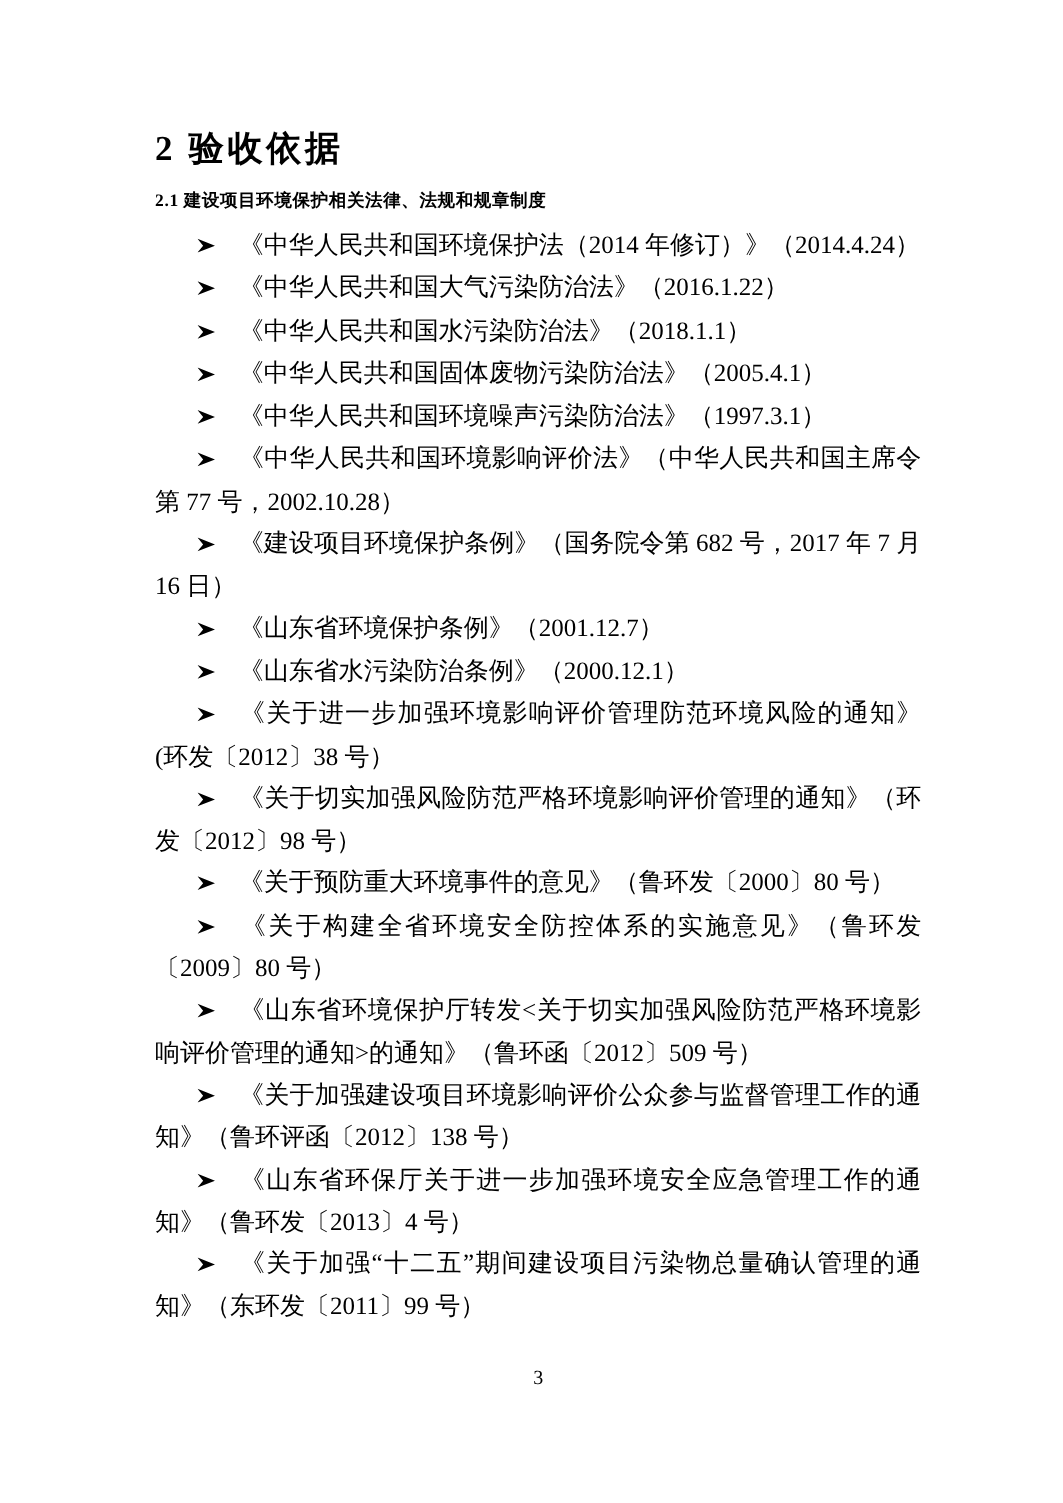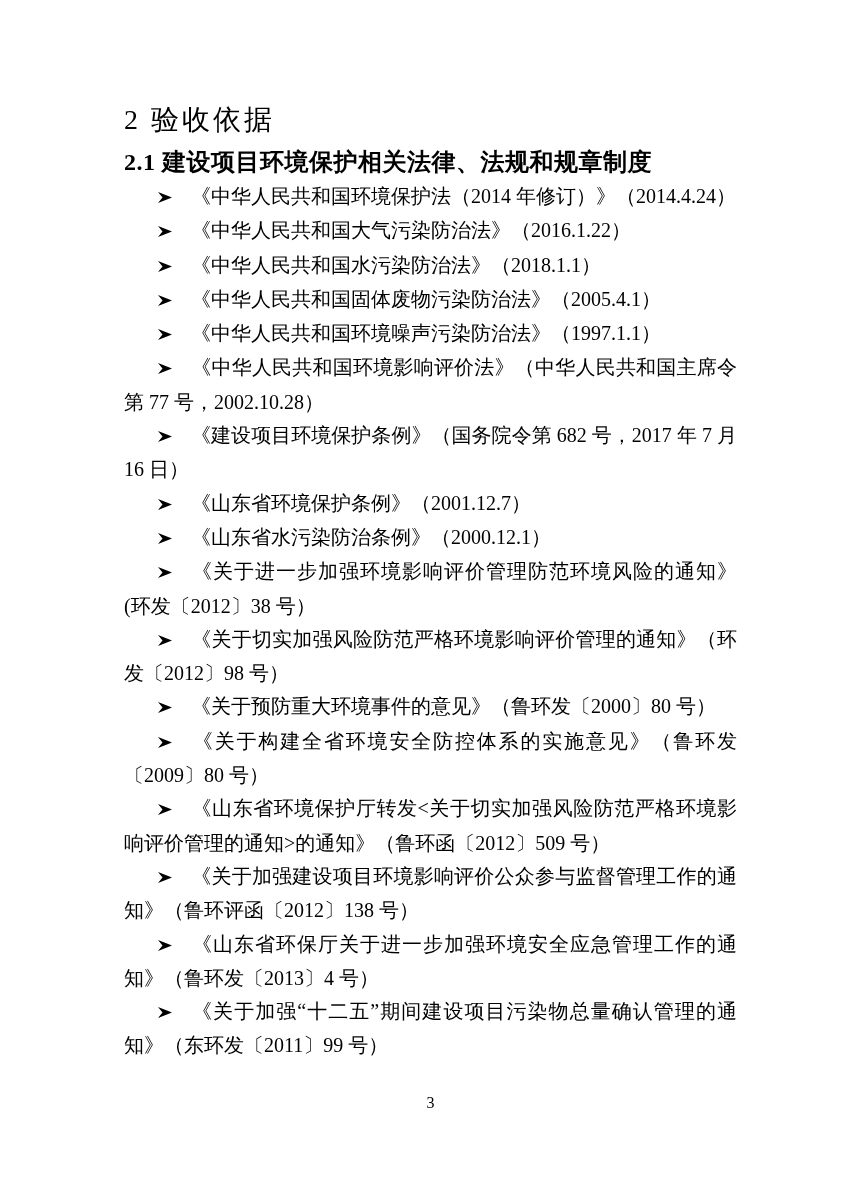--- a/index.html
+++ b/index.html
@@ -10,27 +10,27 @@
     color: #000000;
     font-family: "Liberation Serif", "DejaVu Serif", serif;
   }
   .page {
     width: 850px; height: 1202px;
     padding: 103px 113px 0 124px;
     position: relative;
   }
   .h1 {
     font-size: 28px;
-    font-weight: normal;
+    font-weight: bold;
     letter-spacing: 3px;
     line-height: 33px;
     margin: 0;
   }
   .h2 {
-    font-size: 24px;
+    font-size: 14px;
     font-weight: bold;
     letter-spacing: 0.5px;
     line-height: 28px;
     margin: 12px 0 0 0;
   }
   .reg-list {
     margin-top: 4px;
   }
   .reg-list p {
     margin: 0;
@@ -74,21 +74,21 @@
             <polygon points="0,1 14,6.5 0,12 4.5,6.5" fill="#000"></polygon>
           </svg></span><span>《中华人民共和国大气污染防治法》（2016.1.22）</span></p>
     <p><span class="bullet"><svg width="15" height="13" viewBox="0 0 15 13">
             <polygon points="0,1 14,6.5 0,12 4.5,6.5" fill="#000"></polygon>
           </svg></span><span>《中华人民共和国水污染防治法》（2018.1.1）</span></p>
     <p><span class="bullet"><svg width="15" height="13" viewBox="0 0 15 13">
             <polygon points="0,1 14,6.5 0,12 4.5,6.5" fill="#000"></polygon>
           </svg></span><span>《中华人民共和国固体废物污染防治法》（2005.4.1）</span></p>
     <p><span class="bullet"><svg width="15" height="13" viewBox="0 0 15 13">
             <polygon points="0,1 14,6.5 0,12 4.5,6.5" fill="#000"></polygon>
-          </svg></span><span>《中华人民共和国环境噪声污染防治法》（1997.1.1）</span></p>
+          </svg></span><span>《中华人民共和国环境噪声污染防治法》（1997.3.1）</span></p>
     <p><span class="bullet"><svg width="15" height="13" viewBox="0 0 15 13">
             <polygon points="0,1 14,6.5 0,12 4.5,6.5" fill="#000"></polygon>
           </svg></span><span>《中华人民共和国环境影响评价法》（中华人民共和国主席令第 77 号，2002.10.28）</span></p>
     <p><span class="bullet"><svg width="15" height="13" viewBox="0 0 15 13">
             <polygon points="0,1 14,6.5 0,12 4.5,6.5" fill="#000"></polygon>
           </svg></span><span>《建设项目环境保护条例》（国务院令第 682 号，2017 年 7 月 16 日）</span></p>
     <p><span class="bullet"><svg width="15" height="13" viewBox="0 0 15 13">
             <polygon points="0,1 14,6.5 0,12 4.5,6.5" fill="#000"></polygon>
           </svg></span><span>《山东省环境保护条例》（2001.12.7）</span></p>
     <p><span class="bullet"><svg width="15" height="13" viewBox="0 0 15 13">

